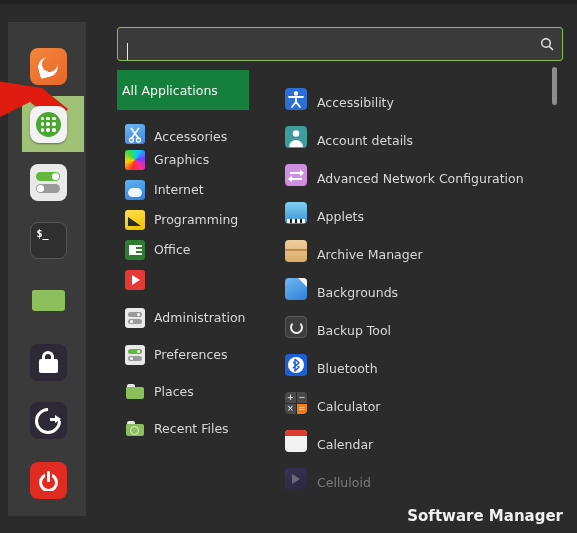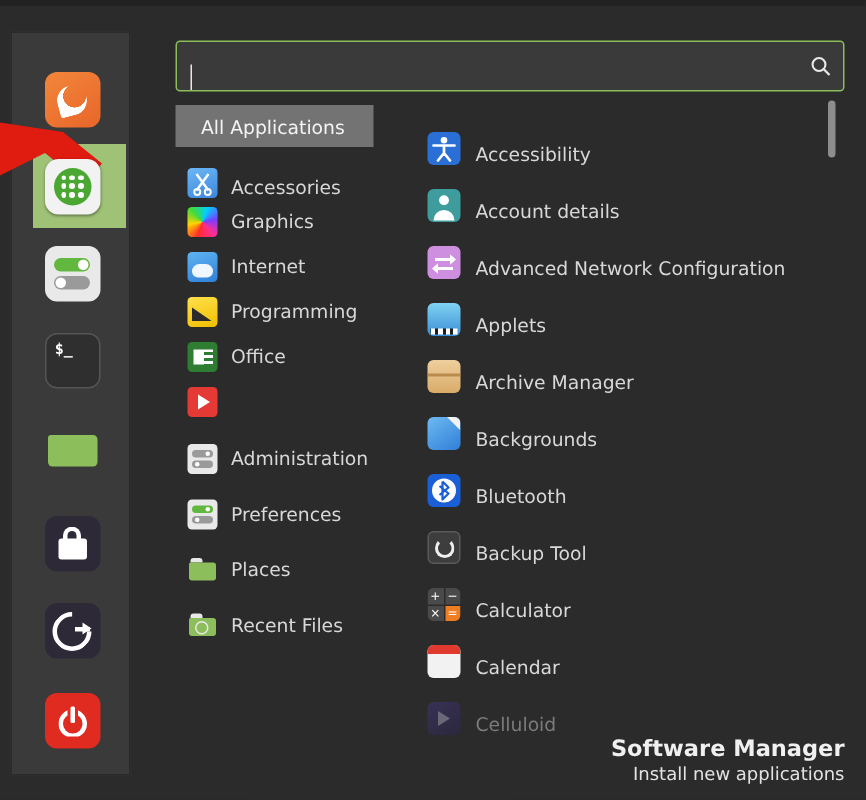--- a/index.html
+++ b/index.html
@@ -113,21 +113,21 @@
   }
   .caret { position: absolute; left: 9px; top: 8px; width: 1px; height: 17px; background: #e8e8e8; }
   .search-icon { width: 30px; display: flex; align-items: center; justify-content: center; }
 
   .cat-list { position: absolute; left: 117px; top: 70px; width: 132px; }
   .cat-item {
     height: 29px; display: flex; align-items: center; gap: 9px;
     padding-left: 8px; box-sizing: border-box; margin-bottom: 1px;
     color: #d8d8d8; font-size: 12.5px;
   }
-  .cat-item.sel { background: #737373; color: #ffffff; height: 28px; padding-left: 17px; }
+  .cat-item.sel { background: #15803d; color: #ffffff; height: 40px; padding-left: 5px; }
   .cat-item.sel .cat-label { color: #f4f4f4; }
   .cat-icon { width: 20px; height: 20px; flex: 0 0 20px; border-radius: 3px; position: relative; }
 
   .app-list { position: absolute; left: 285px; top: 72px; width: 270px; }
   .app-item {
     height: 38px; display: flex; align-items: flex-end; gap: 10px;
     color: #d8d8d8; font-size: 12.5px;
   }
   .app-item.dim { color: #7b7b7b; }
   .app-icon { width: 22px; height: 22px; flex: 0 0 22px; border-radius: 4px; position: relative; overflow: hidden; }
@@ -405,37 +405,37 @@
       <span class="app-icon ai-archive"></span>
       <span>Archive Manager</span>
     </div>
 
     <div class="app-item">
       <span class="app-icon ai-backgrounds"></span>
       <span>Backgrounds</span>
     </div>
 
     <div class="app-item">
+      <span class="app-icon ai-backup">
+        <span class="ring"></span>
+      </span>
+      <span>Backup Tool</span>
+    </div>
+
+    <div class="app-item">
       <span class="app-icon ai-bluetooth">
         <svg width="22" height="22" viewBox="0 0 22 22">
           <circle cx="11" cy="11" r="8" fill="#fff"></circle>
           <path d="M10 5 L10 17 L14 13 L8 8 M8 14 L14 9 L10 5" stroke="#1b5fd6" stroke-width="1.5" fill="none" stroke-linejoin="round"></path>
         </svg>
       </span>
       <span>Bluetooth</span>
     </div>
 
     <div class="app-item">
-      <span class="app-icon ai-backup">
-        <span class="ring"></span>
-      </span>
-      <span>Backup Tool</span>
-    </div>
-
-    <div class="app-item">
       <span class="app-icon ai-calculator">
         <span>+</span>
           <span>−</span>
           <span>×</span>
           <span class="or">=</span>
       </span>
       <span>Calculator</span>
     </div>
 
     <div class="app-item">
@@ -448,16 +448,15 @@
       <span>Celluloid</span>
     </div>
   </div>
 
   <div class="scrollbar-track">
     <div class="scrollbar-thumb" style="left:1px;top:1px;"></div>
   </div>
 
   <div class="footer">
     <div class="footer-title">Software Manager</div>
-    <div class="footer-sub">Install new applications</div>
   </div>
 
 </div>
 
 </body></html>

